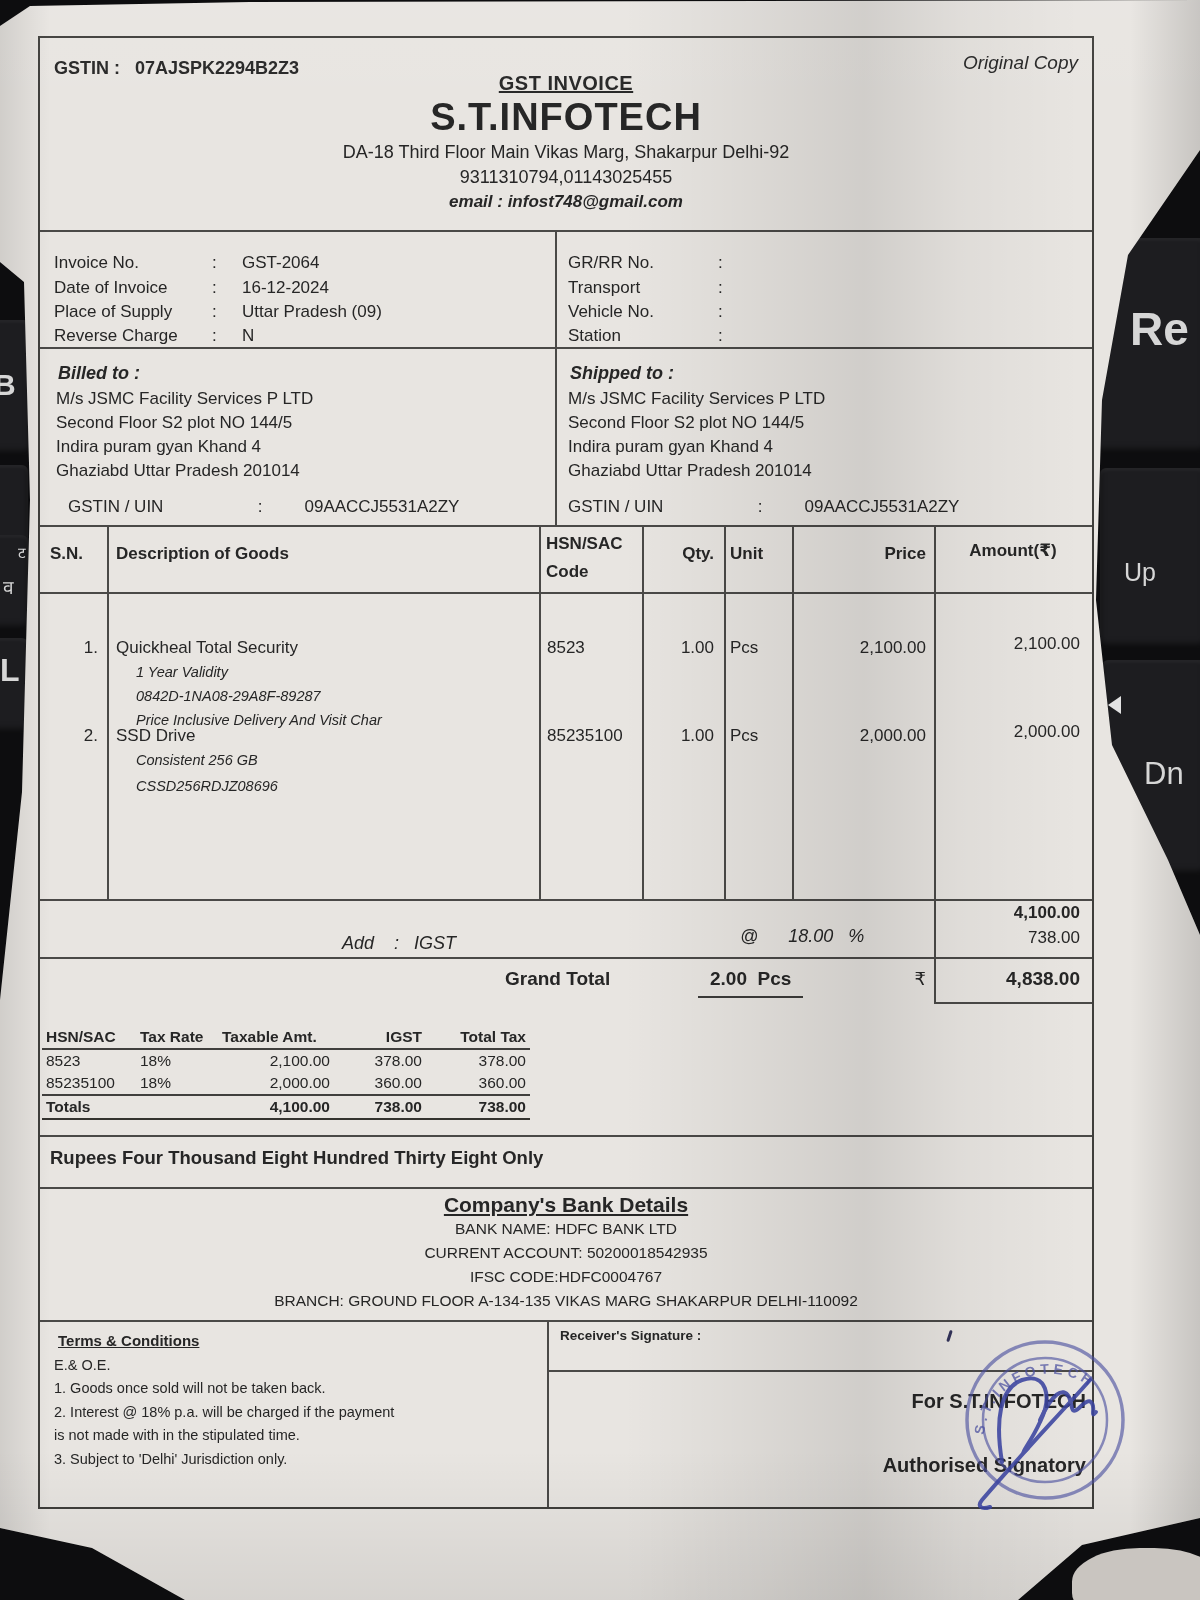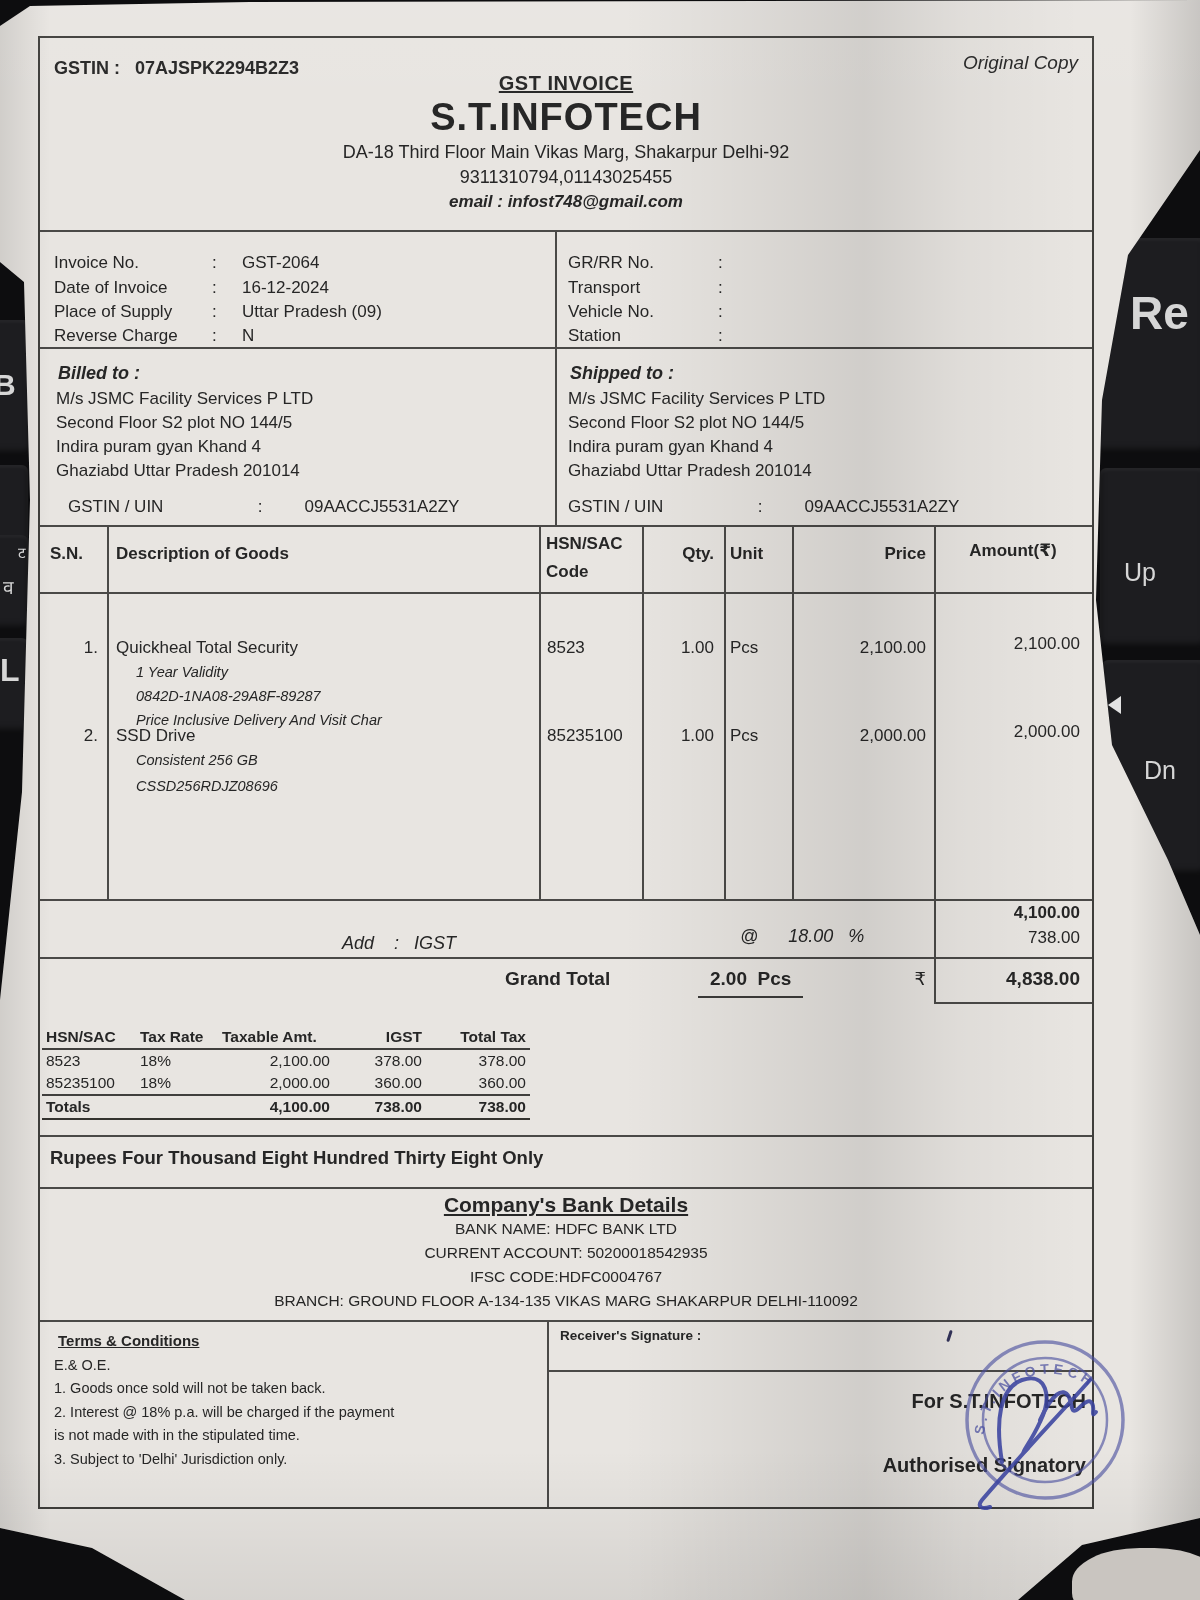--- a/index.html
+++ b/index.html
@@ -55,26 +55,26 @@
     <div class="key" style="left:-14px;top:320px;width:44px;height:135px;"></div>
     <div class="keytxt" style="left:-6px;top:368px;font-size:30px;">B</div>
     <div class="key" style="left:-12px;top:465px;width:40px;height:95px;"></div>
     <div class="key" style="left:-10px;top:535px;width:38px;height:95px;"></div>
     <div class="keytxt" style="left:18px;top:542px;font-size:15px;font-weight:normal;">ट</div>
     <div class="keytxt" style="left:3px;top:574px;font-size:19px;font-weight:normal;">व</div>
     <div class="key" style="left:-8px;top:638px;width:36px;height:95px;"></div>
     <div class="keytxt" style="left:0px;top:652px;font-size:32px;">L</div>
 
     <div class="key" style="left:1095px;top:238px;width:110px;height:215px;"></div>
-    <div class="keytxt" style="left:1130px;top:286px;font-size:46px;">Re</div>
+    <div class="keytxt" style="left:1130px;top:302px;font-size:46px;">Re</div>
     <div class="key" style="left:1100px;top:468px;width:105px;height:180px;"></div>
     <div class="keytxt" style="left:1124px;top:558px;font-size:25px;font-weight:normal;">Up</div>
     <div class="key" style="left:1102px;top:660px;width:103px;height:215px;"></div>
     <div class="abs" style="left:1108px;top:696px;width:0;height:0;border-top:9px solid transparent;border-bottom:9px solid transparent;border-right:13px solid #e2e2e2;"></div>
-    <div class="keytxt" style="left:1144px;top:756px;font-size:25px;font-weight:normal;">Dn</div>
+    <div class="keytxt" style="left:1144px;top:756px;font-size:31px;font-weight:normal;">Dn</div>
     <div class="mouse" style="left:1072px;top:1548px;width:150px;height:75px;"></div>
   </div>
 
   <div class="paper">
     <div class="sheet">
 
       <div class="abs b" style="left:14px;top:20px;font-size:18px;">
         <span>GSTIN :</span>&nbsp;&nbsp;
         <span>07AJSPK2294B2Z3</span>
       </div>

